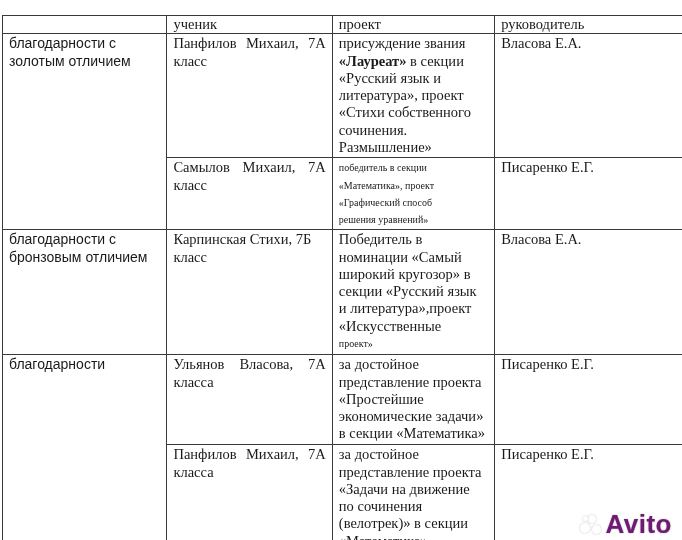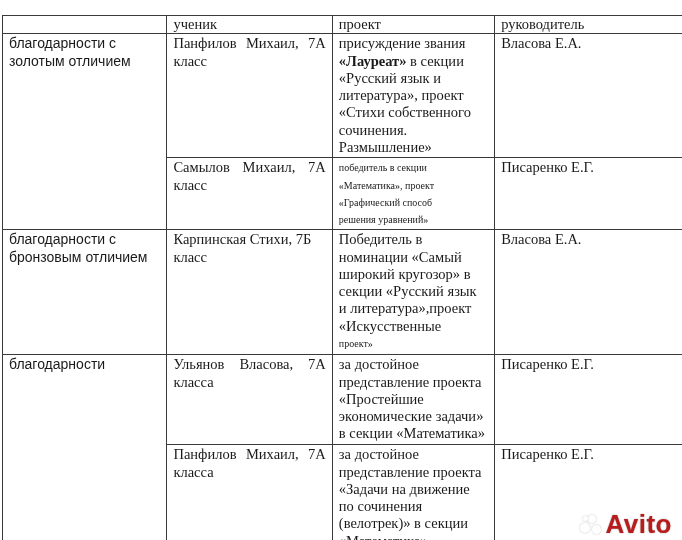--- a/index.html
+++ b/index.html
@@ -29,21 +29,21 @@
   .col-project { width: 157px; }
   .col-lead { width: 200px; }
   .cat-text { font-family: "Liberation Sans", "DejaVu Sans", sans-serif; font-size: 14px; }
   .student-text { text-align: justify; text-align-last: left; }
   .proj-small { font-size: 10px; }
   .bold { font-weight: bold; }
   .ln { display: block; }
   .watermark {
     position: absolute; right: 10px; top: 497px;
     font-family: "Liberation Sans", "DejaVu Sans", sans-serif;
-    font-size: 26px; font-weight: bold; color: #b91c1c;
+    font-size: 26px; font-weight: bold; color: #701a75;
     text-shadow: 0 0 2px #c8c8c8, 0 0 1px #b8b8b8;
     letter-spacing: 0.5px;
     display: flex; align-items: center; gap: 3px;
   }
   .wm-dots { position: relative; width: 22px; height: 22px; }
   .wm-dots span {
     position: absolute; border-radius: 50%; background: #fff;
     box-shadow: 0 0 2px #bdbdbd;
   }
 </style>

